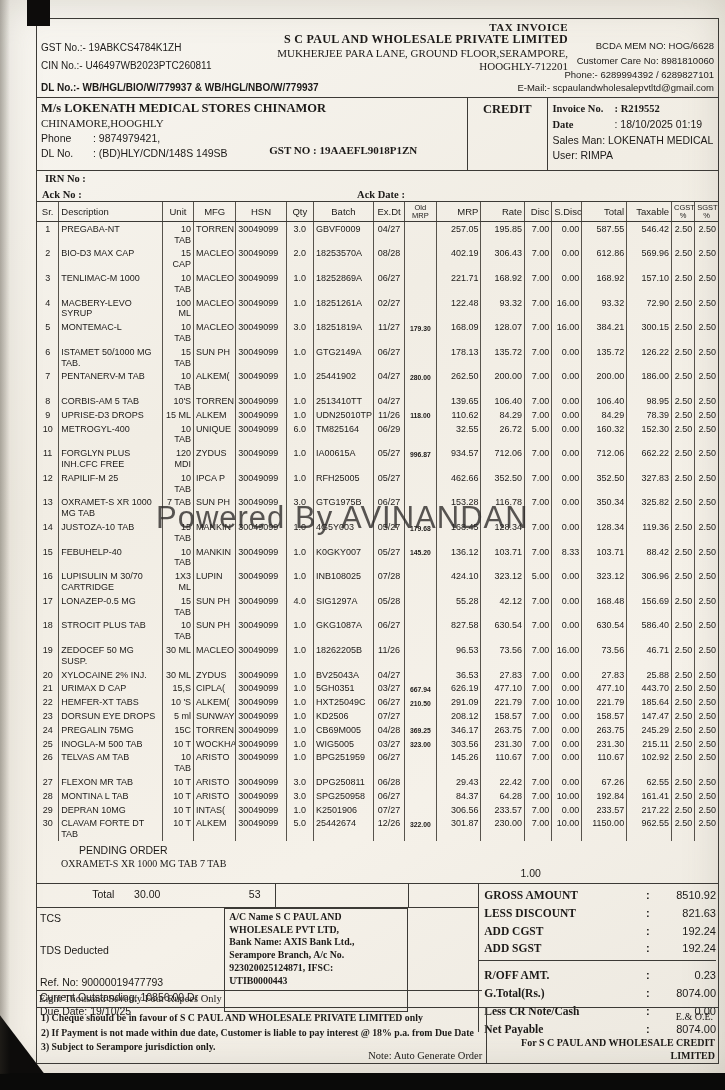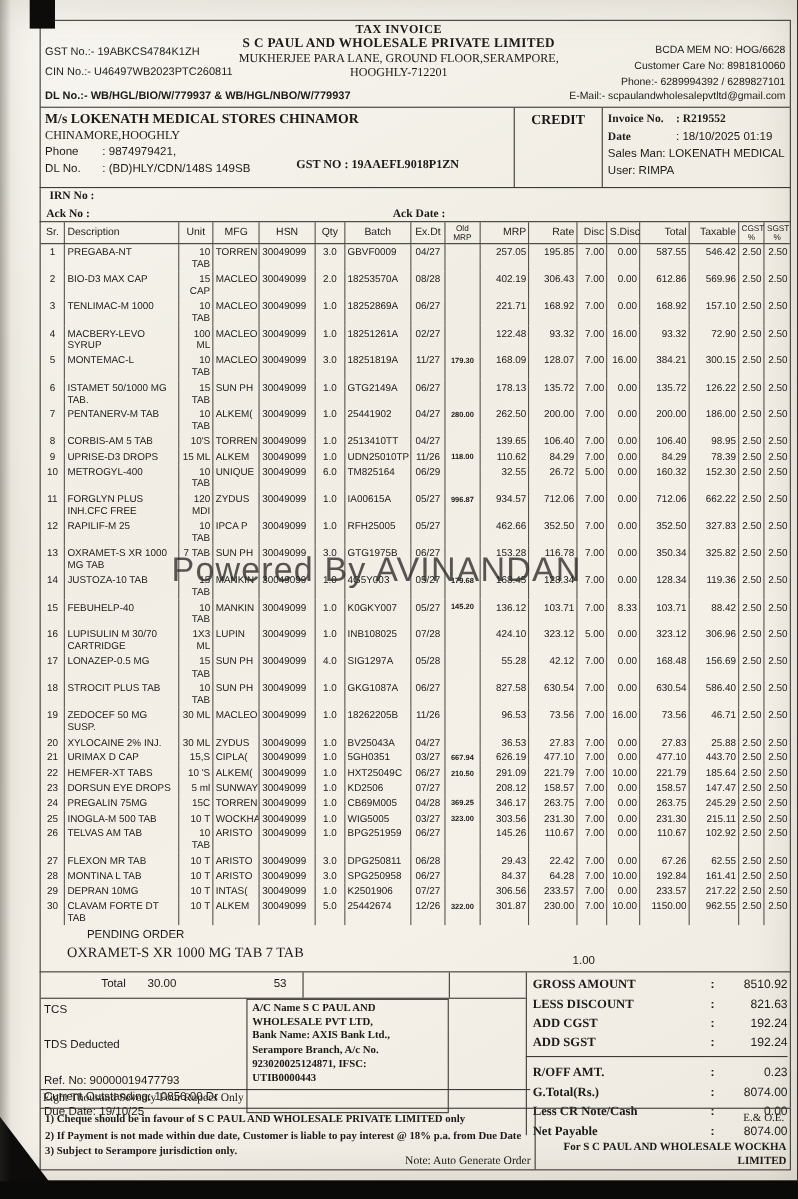--- a/index.html
+++ b/index.html
@@ -14,21 +14,21 @@
 
   
   #corner-notch{position:absolute;left:27px;top:0;width:23px;height:26px;background:#0d0c0b;}
   #bottom-band{position:absolute;left:0;bottom:0;width:725px;height:17px;background:#0a0a09;}
   #bottom-wedge{position:absolute;left:0;top:1002px;width:46px;height:74px;background:#0d0c0b;
                 clip-path:polygon(0 18%,100% 100%,0 100%);}
   #edge-shade{position:absolute;left:0;top:0;width:10px;height:1074px;background:linear-gradient(90deg,rgba(60,55,45,.35),rgba(60,55,45,0));}
 
   
   #hdr{position:relative;height:94px;border:1.5px solid #3c3a36;border-bottom:1.5px solid #3c3a36;}
-  #hdr-center{position:absolute;left:120px;right:150px;top:2px;text-align:center;}
+  #hdr-center{position:absolute;left:120px;right:150px;top:2px;text-align:right;}
   .doc-type{font-size:11px;letter-spacing:.5px;}
   .company{font-size:12px;letter-spacing:.3px;line-height:1.15;}
   .addr{font-size:11px;line-height:1.2;}
   #hdr-left{position:absolute;left:4px;top:20px;font-size:10px;line-height:1.75;}
   #hdr-right{position:absolute;right:4px;top:20px;font-size:9.5px;text-align:right;line-height:1.55;}
   #hdr-dl{position:absolute;left:4px;bottom:4px;font-size:10px;font-weight:bold;margin-top:33px;}
   #hdr-email{position:absolute;right:4px;bottom:4px;font-size:9.5px;}
 
   
   #party{position:relative;height:86px;border:1.5px solid #3c3a36;border-top:none;display:flex;}
@@ -64,21 +64,21 @@
   td{font-size:9px;border-right:1px solid #57534c;padding:1.5px 2px;vertical-align:top;line-height:1.2;
      overflow:hidden;}
   th:last-child,td:last-child{border-right:none;}
   .ta-l{text-align:left}.ta-c{text-align:center}.ta-r{text-align:right}
   td.old{font-size:6.8px;font-weight:bold;text-align:center;padding-top:4px;}
 
   
   #pending{position:relative;height:50px;border-left:1.5px solid #3c3a36;border-right:1.5px solid #3c3a36;
            font-size:10.5px;}
   #pending .p1{position:absolute;left:42px;top:3px;}
-  #pending .p2{position:absolute;left:24px;top:17px;font-family:"Liberation Serif",serif;font-size:13px;}
+  #pending .p2{position:absolute;left:24px;top:17px;font-family:"Liberation Serif",serif;font-size:10px;}
   #pending .p3{position:absolute;left:71%;top:26px;}
   #filler{flex:1;border-left:1.5px solid #3c3a36;border-right:1.5px solid #3c3a36;}
 
   
   #bottom{position:relative;height:148px;border:1.5px solid #3c3a36;border-bottom:none;}
   #tot-bar{position:absolute;left:0;top:0;width:64.8%;height:23px;border-bottom:1.5px solid #3c3a36;font-size:10.5px;}
   #tot-bar .t1{position:absolute;left:12.5%;top:4px;}
   #tot-bar .t2{position:absolute;left:22%;top:4px;}
   #tot-bar .t3{position:absolute;left:48%;top:4px;}
   .vline{position:absolute;top:0;width:0;border-left:1.5px solid #3c3a36;}
@@ -869,21 +869,21 @@
       <div id="terms">
         <div id="terms-left">
           <div class="t-ln">1) Cheque should be in favour of S C PAUL AND WHOLESALE PRIVATE LIMITED only</div>
           <div class="t-ln">2) If Payment is not made within due date, Customer is liable to pay interest @ 18% p.a. from Due Date</div>
           <div class="t-ln">3) Subject to Serampore jurisdiction only.</div>
           <div id="terms-note">Note: Auto Generate Order</div>
         </div>
         <div id="terms-right">
           <div id="eoe">E.&amp; O.E.</div>
           <div id="signatory">
-            <div>For S C PAUL AND WHOLESALE WOCKHA</div>
+            <div>For S C PAUL AND WHOLESALE CREDIT</div>
             <div>LIMITED</div>
           </div>
         </div>
       </div>
 
     </div>
     <div id="watermark">Powered By AVINANDAN</div>
   </div>
 
   <div id="corner-notch"></div>

